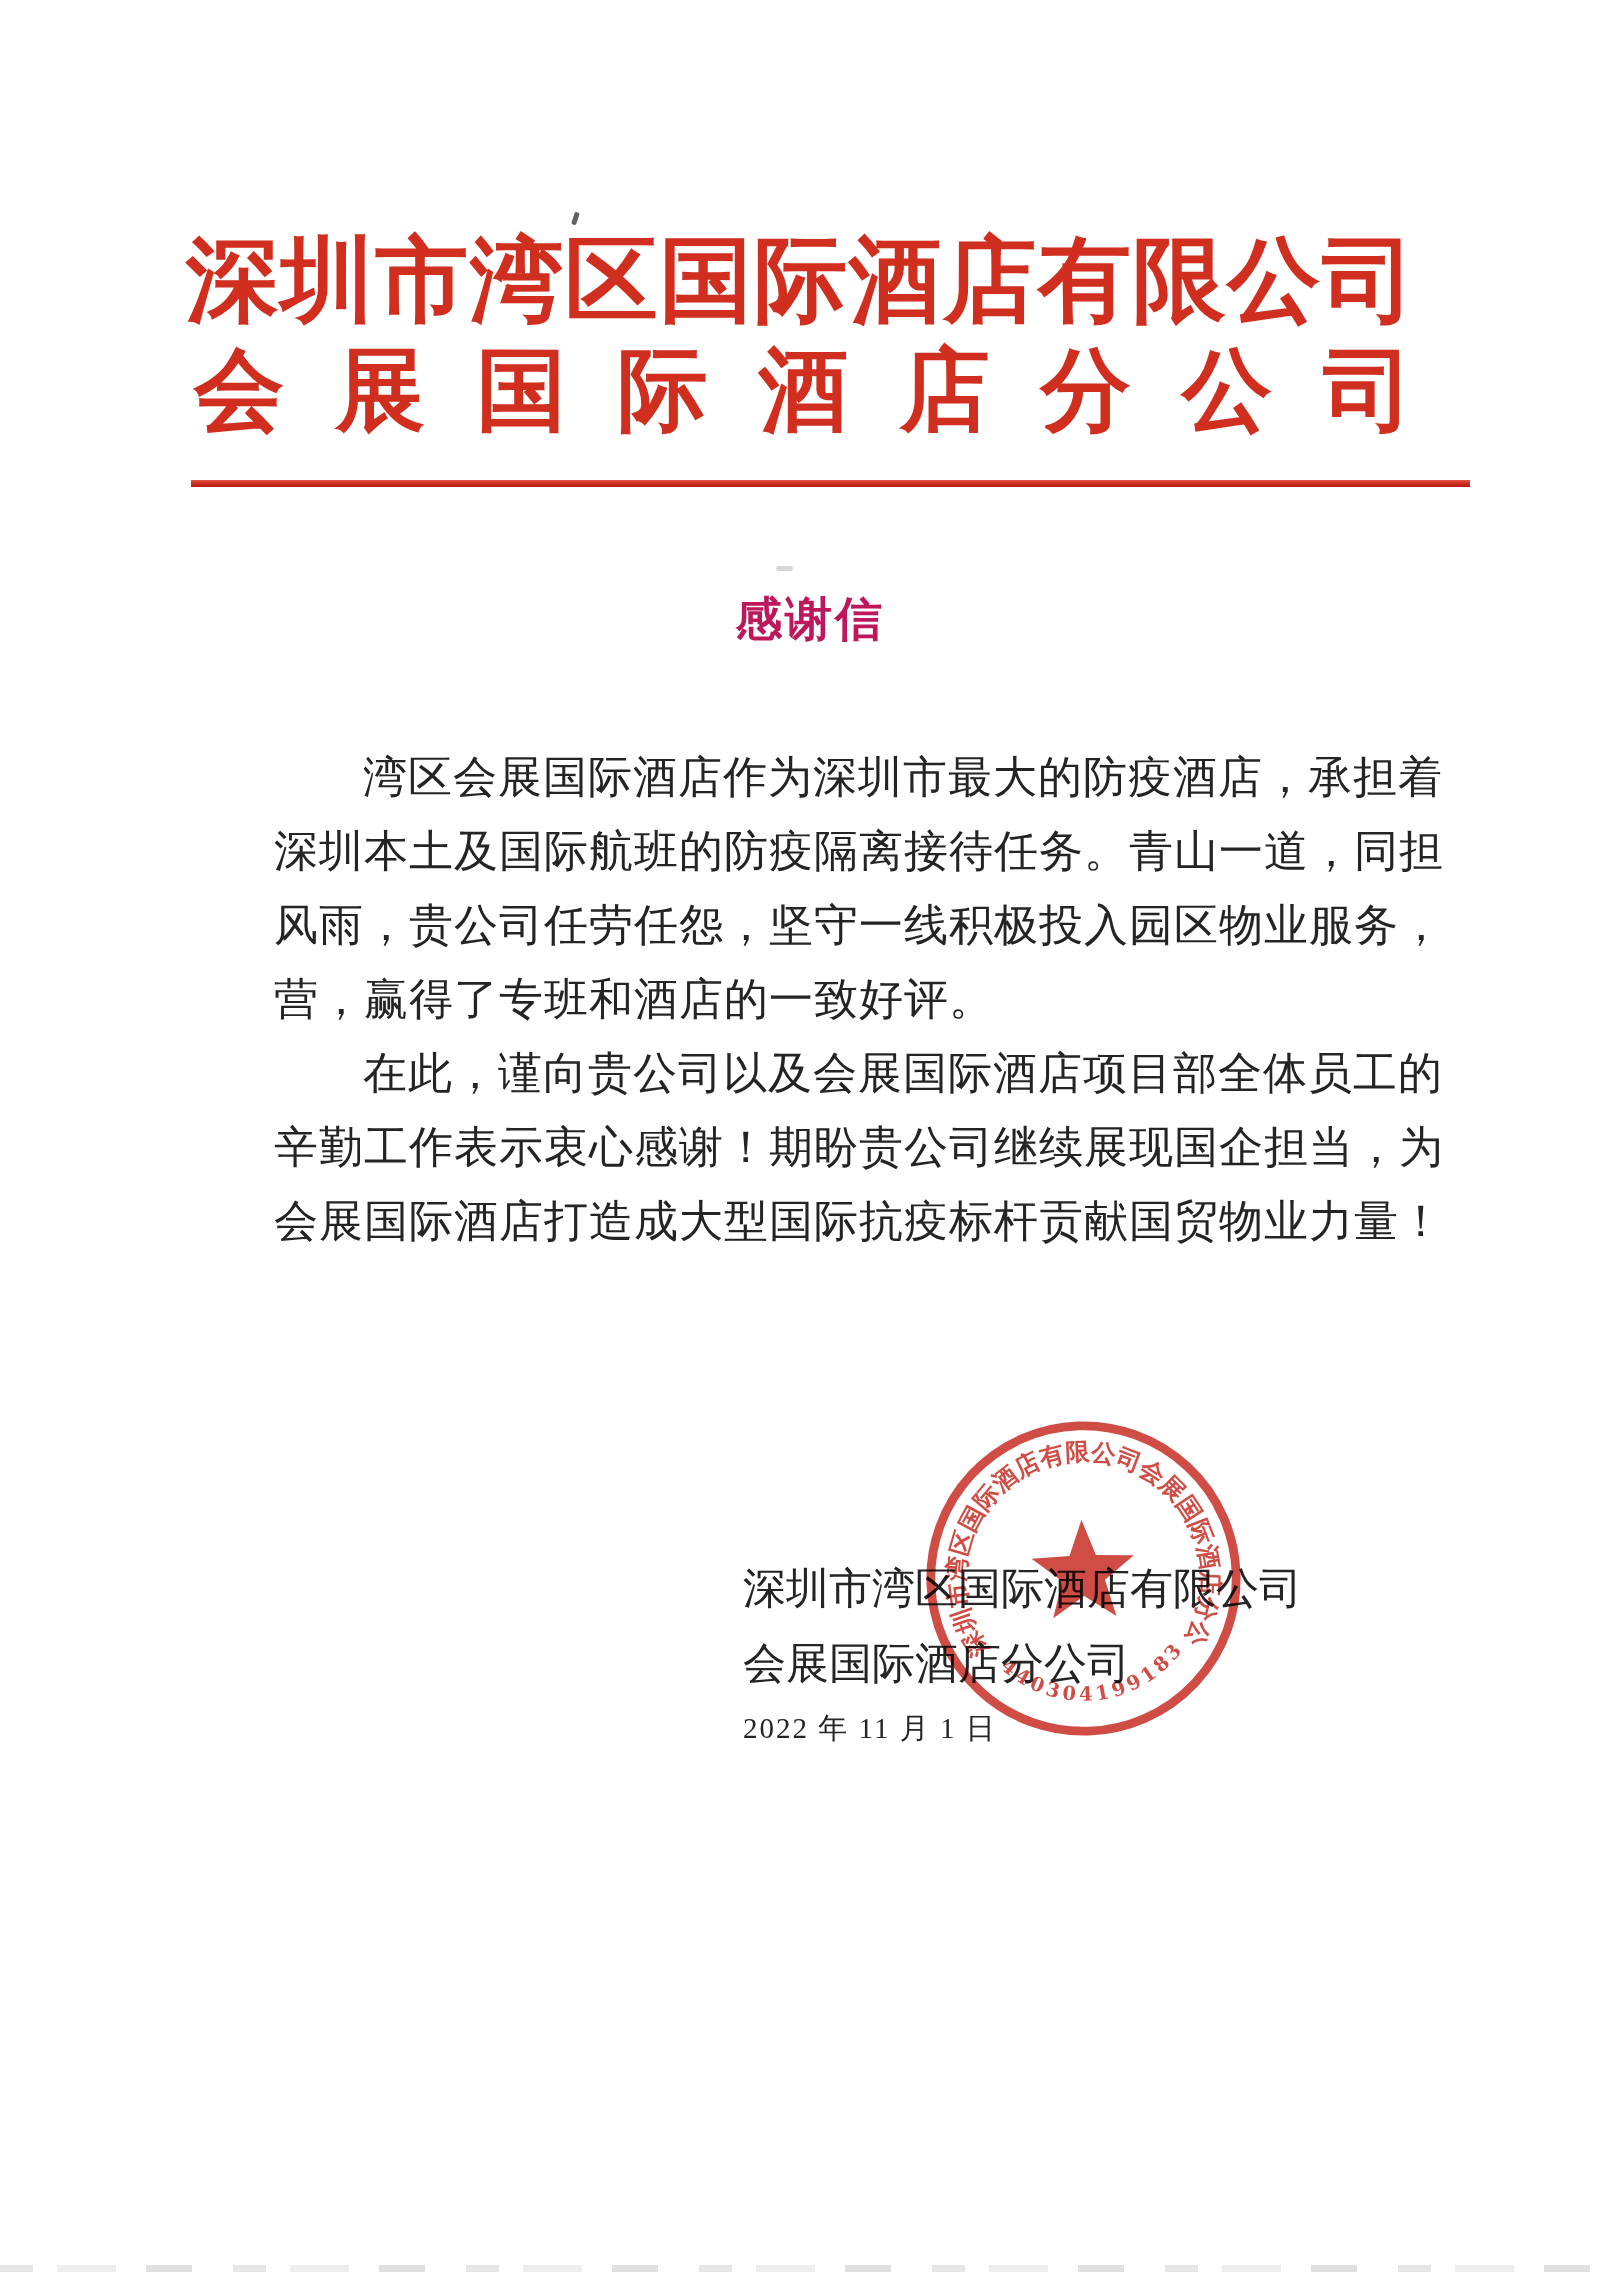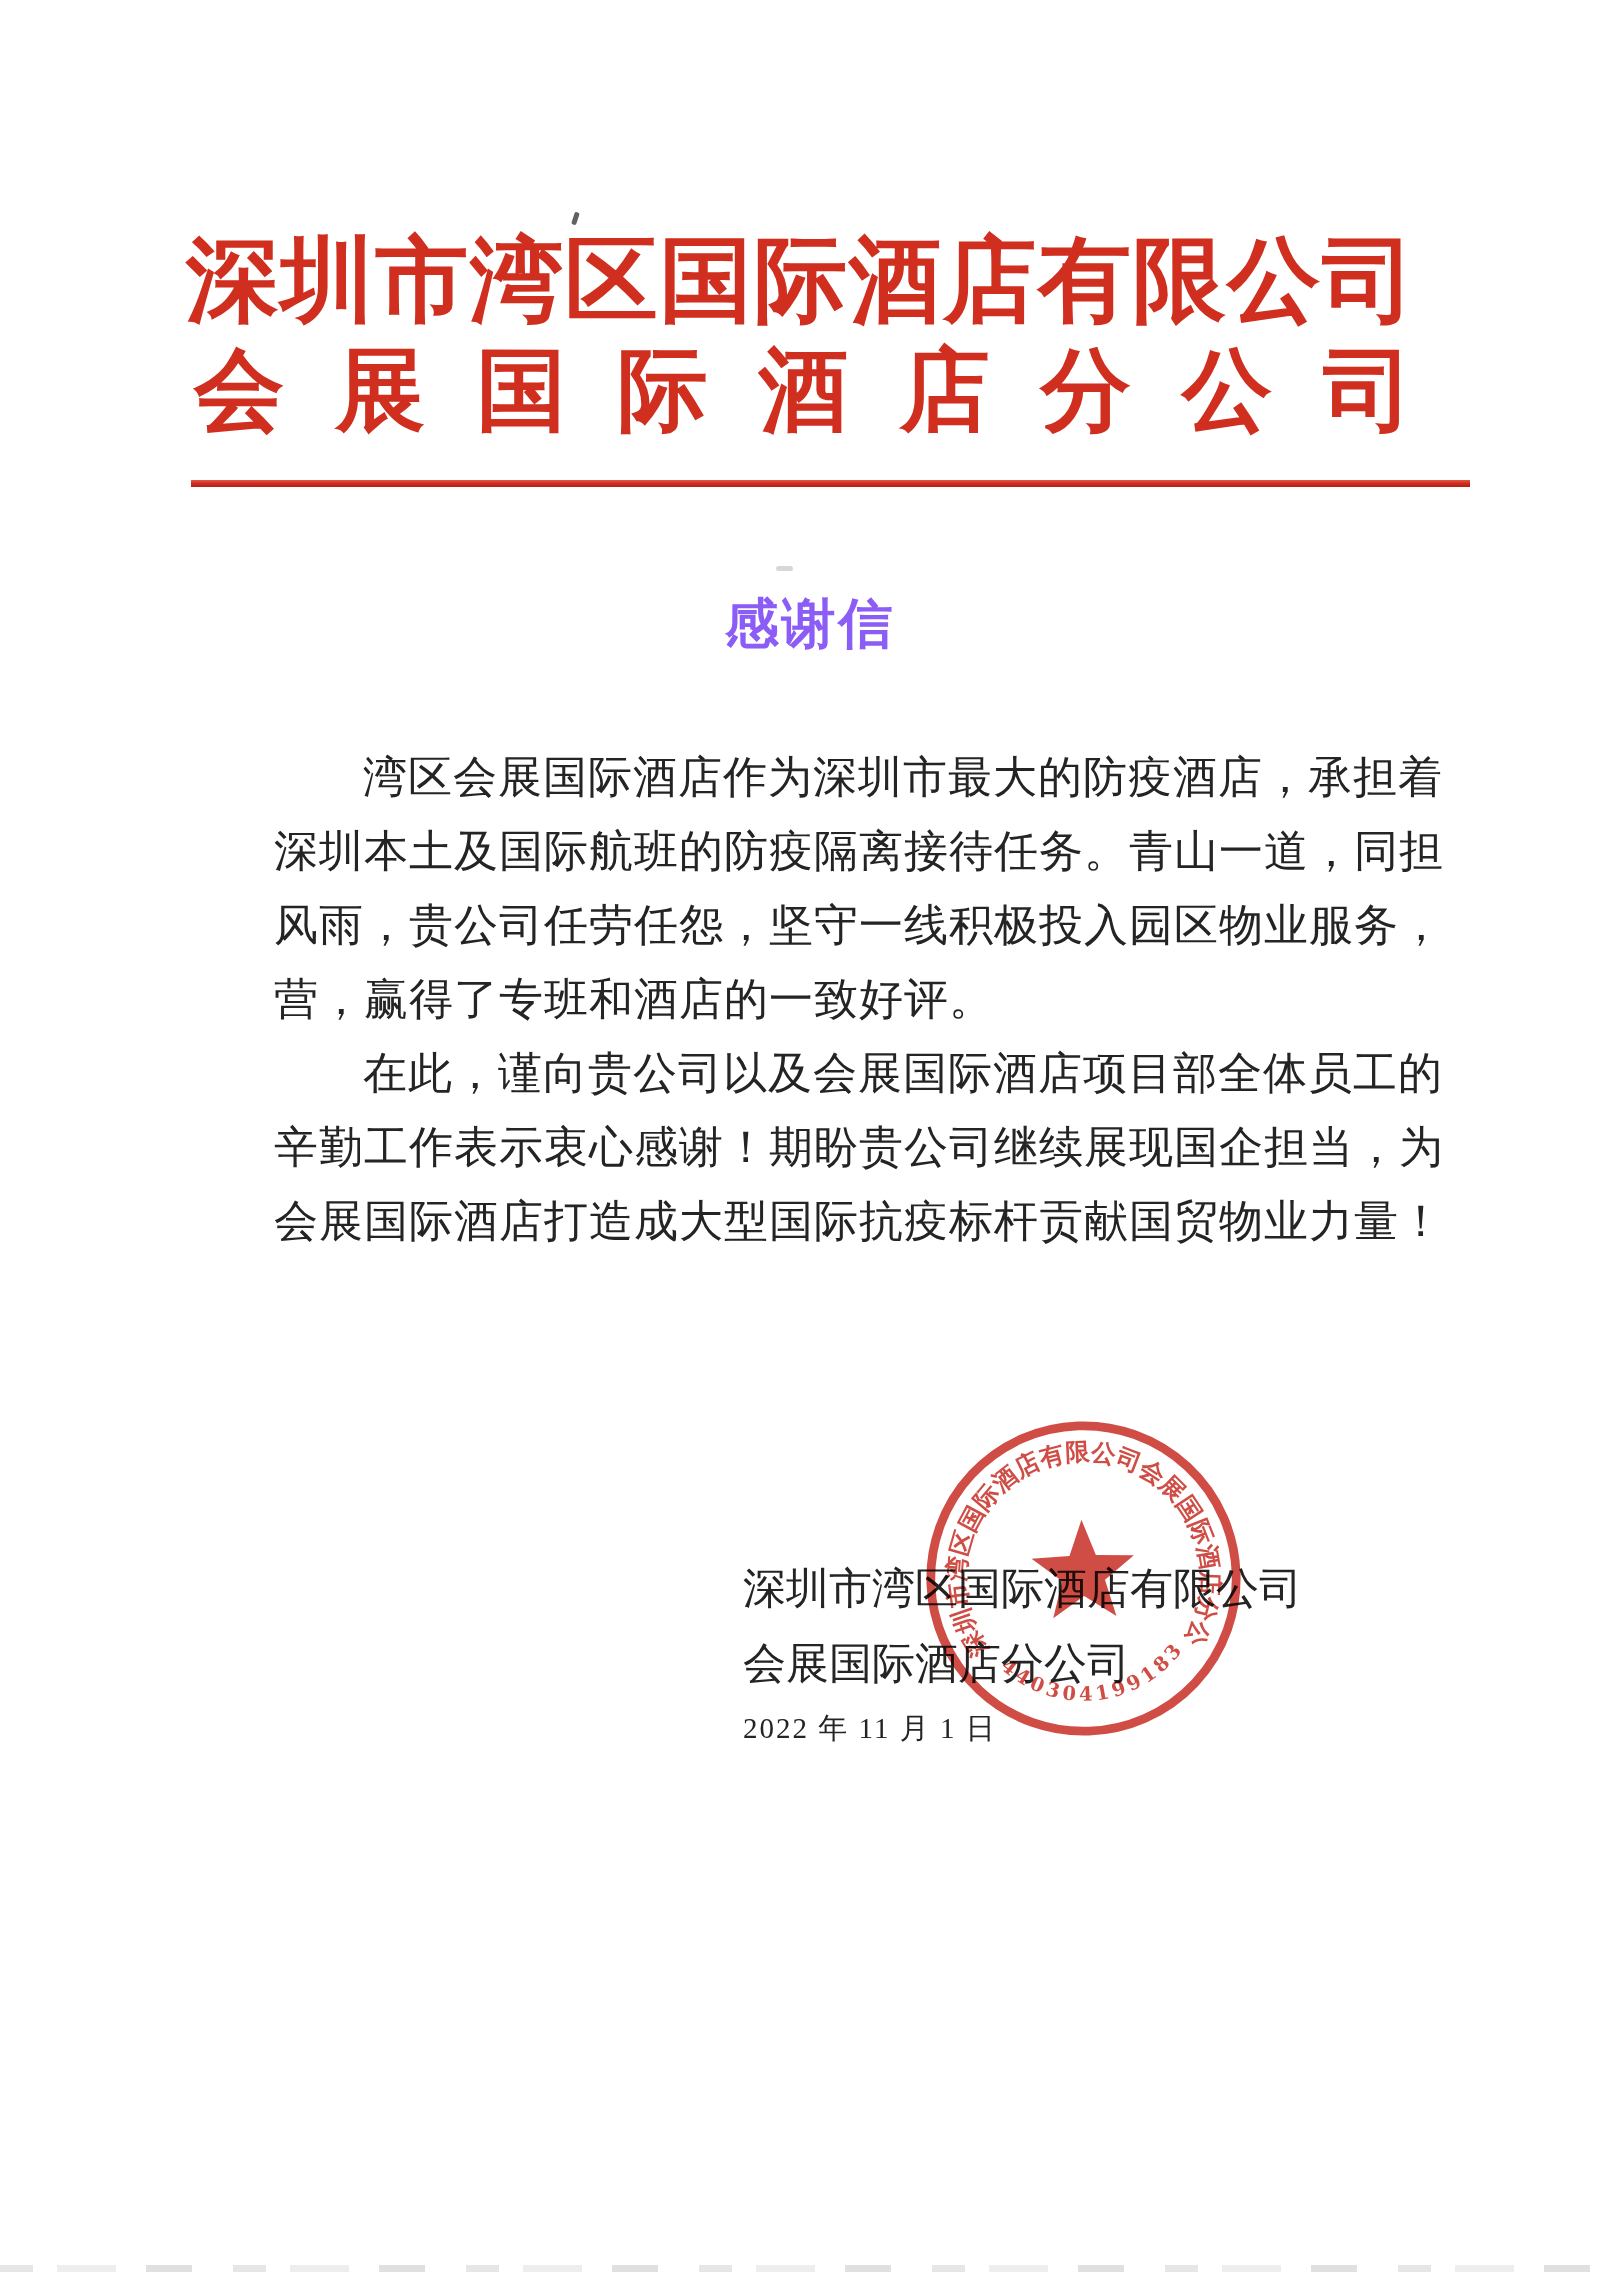--- a/index.html
+++ b/index.html
@@ -28,21 +28,21 @@
   .lh1{left:186px;top:229px;width:1229px;height:104px;font-size:93px;}
   .lh2{left:194px;top:341px;width:1219px;height:100px;font-size:90px;}
   .rule{
     position:absolute;left:191px;top:480px;width:1279px;height:6.9px;
     background:linear-gradient(180deg,#e4584a 0%,var(--brand-red) 45%,#b21f12 100%);
   }
   
   .title{
     position:absolute;left:0;top:588px;width:1620px;
     margin:0;text-align:center;
-    font-size:54px;font-weight:700;letter-spacing:2.9px;color:#8b5cf6;
+    font-size:47px;font-weight:700;letter-spacing:2.9px;color:#be185d;
   }
   
   .body-block{
     position:absolute;left:274px;top:741px;width:1196px;
     font-size:44px;letter-spacing:1px;color:var(--ink);
   }
   .bline{height:74px;line-height:74px;white-space:nowrap;}
   .bline.indent{padding-left:89px;}
   
   .sig-line{

